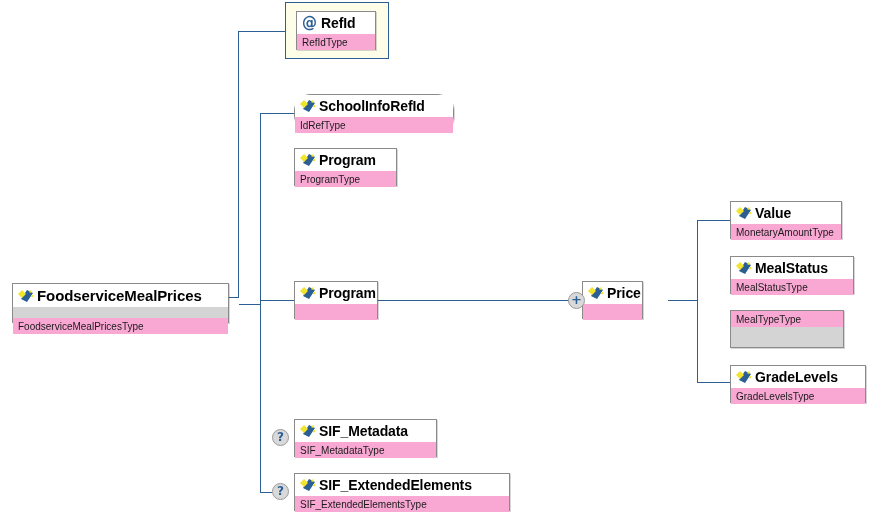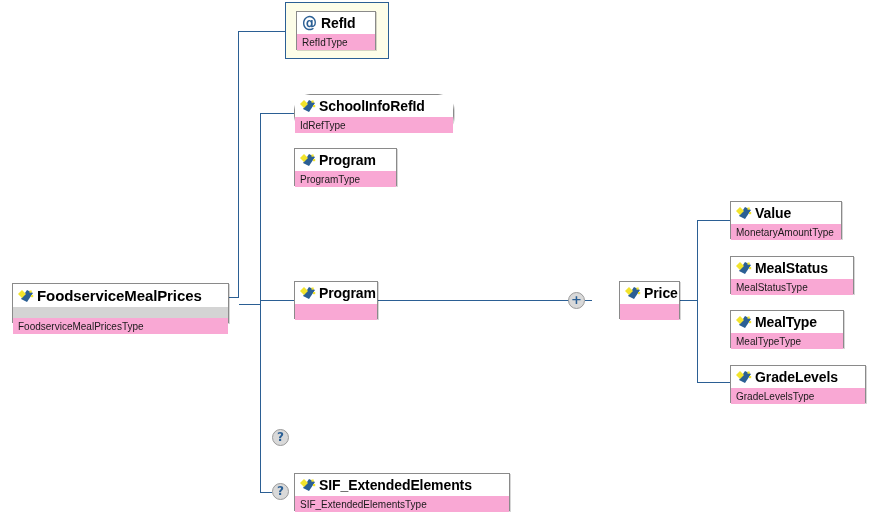--- a/index.html
+++ b/index.html
@@ -227,21 +227,21 @@
           <rect x="14" y="6" width="2.2" height="2.2" fill="#f2e32c"></rect>
         </svg>
       </span>
       <span class="label">Program</span>
     </div>
     <div class="typerow">
       <span class="typelabel"></span>
     </div>
   </div>
 
-  <div class="node" style="left:619px; top:281px; width:61px; height:38px;">
+  <div class="node" style="left:582px; top:281px; width:61px; height:38px;">
     <div class="title">
       <span class="ico">
         <svg width="17" height="14" viewBox="0 0 17 14">
           <polygon points="4,10 10,1 16,4 10,13" fill="#2b5f94"></polygon>
           <polygon points="1,5 5,1 9,5 5,9" fill="#f2e32c"></polygon>
           <rect x="12.5" y="1.5" width="2.2" height="2.2" fill="#f2e32c"></rect>
           <rect x="14" y="6" width="2.2" height="2.2" fill="#f2e32c"></rect>
         </svg>
       </span>
       <span class="label">Price</span>
@@ -279,31 +279,20 @@
         </svg>
       </span>
       <span class="label">MealStatus</span>
     </div>
     <div class="typerow">
       <span class="typelabel">MealStatusType</span>
     </div>
   </div>
 
   <div class="node" style="left:730px; top:310px; width:114px; height:38px;">
-    <div class="title">
-      <span class="ico">
-        <svg width="17" height="14" viewBox="0 0 17 14">
-          <polygon points="4,10 10,1 16,4 10,13" fill="#2b5f94"></polygon>
-          <polygon points="1,5 5,1 9,5 5,9" fill="#f2e32c"></polygon>
-          <rect x="12.5" y="1.5" width="2.2" height="2.2" fill="#f2e32c"></rect>
-          <rect x="14" y="6" width="2.2" height="2.2" fill="#f2e32c"></rect>
-        </svg>
-      </span>
-      <span class="label">MealType</span>
-    </div>
     <div class="typerow">
       <span class="typelabel">MealTypeType</span>
     </div>
   </div>
 
   <div class="node" style="left:730px; top:365px; width:136px; height:38px;">
     <div class="title">
       <span class="ico">
         <svg width="17" height="14" viewBox="0 0 17 14">
           <polygon points="4,10 10,1 16,4 10,13" fill="#2b5f94"></polygon>
@@ -312,20 +301,36 @@
           <rect x="14" y="6" width="2.2" height="2.2" fill="#f2e32c"></rect>
         </svg>
       </span>
       <span class="label">GradeLevels</span>
     </div>
     <div class="typerow">
       <span class="typelabel">GradeLevelsType</span>
     </div>
   </div>
 
+  <div class="node" style="left:294px; top:419px; width:143px; height:38px;">
+    <div class="title">
+      <span class="ico">
+        <svg width="17" height="14" viewBox="0 0 17 14">
+          <polygon points="4,10 10,1 16,4 10,13" fill="#2b5f94"></polygon>
+          <polygon points="1,5 5,1 9,5 5,9" fill="#f2e32c"></polygon>
+          <rect x="12.5" y="1.5" width="2.2" height="2.2" fill="#f2e32c"></rect>
+          <rect x="14" y="6" width="2.2" height="2.2" fill="#f2e32c"></rect>
+        </svg>
+      </span>
+      <span class="label">SIF_Metadata</span>
+    </div>
+    <div class="typerow">
+      <span class="typelabel">SIF_MetadataType</span>
+    </div>
+  </div>
 
   <div class="node" style="left:294px; top:473px; width:216px; height:38px;">
     <div class="title">
       <span class="ico">
         <svg width="17" height="14" viewBox="0 0 17 14">
           <polygon points="4,10 10,1 16,4 10,13" fill="#2b5f94"></polygon>
           <polygon points="1,5 5,1 9,5 5,9" fill="#f2e32c"></polygon>
           <rect x="12.5" y="1.5" width="2.2" height="2.2" fill="#f2e32c"></rect>
           <rect x="14" y="6" width="2.2" height="2.2" fill="#f2e32c"></rect>
         </svg>

